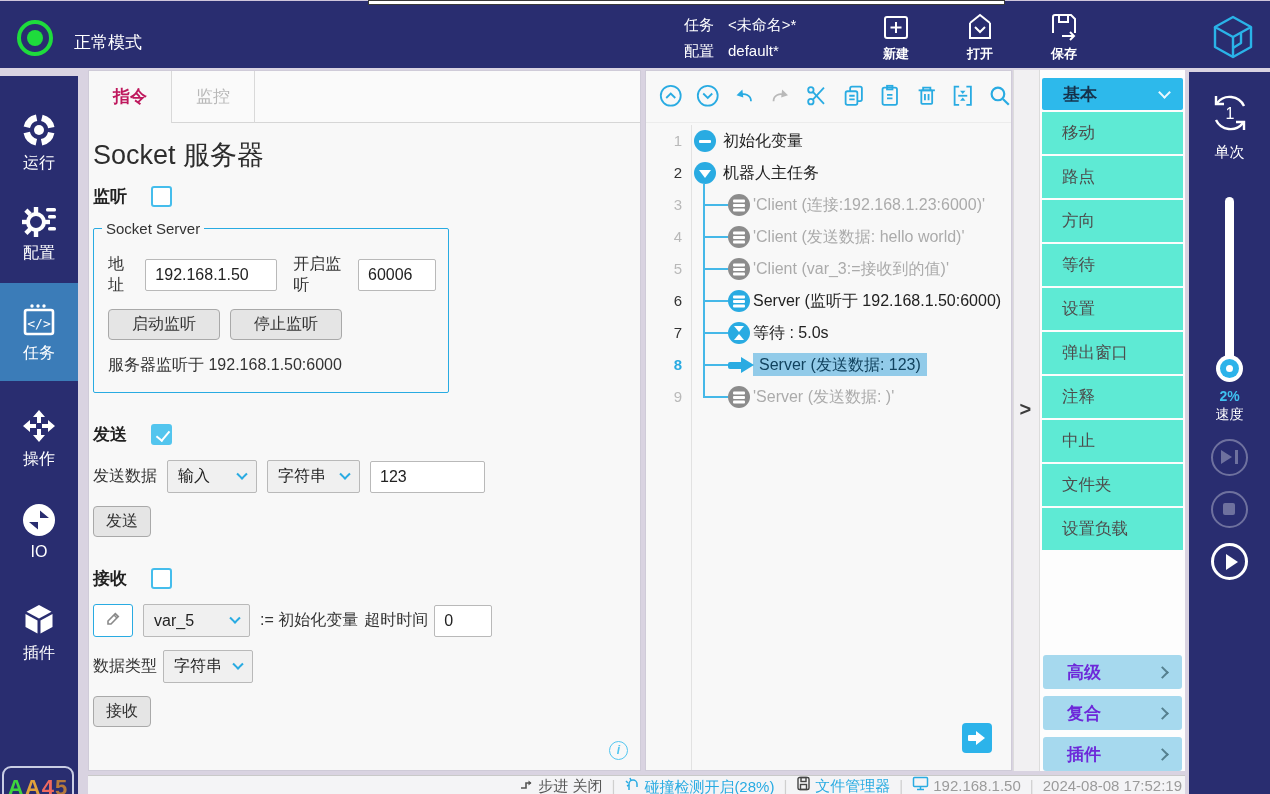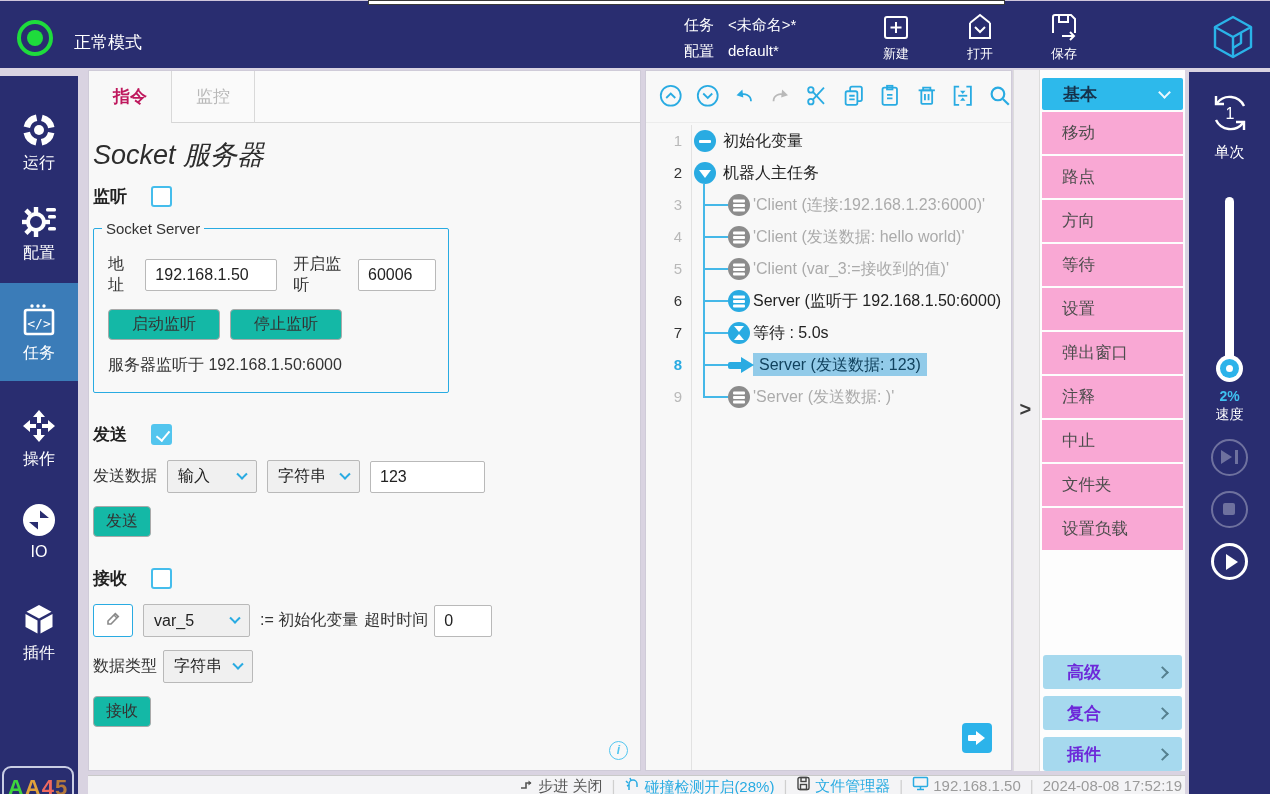--- a/index.html
+++ b/index.html
@@ -12,21 +12,21 @@
   .top-strip .white-box { position:absolute; left:368px; top:0; width:637px; height:5px; background:#fff; border:1px solid #3a3a3a; }
 
   
   .topbar { position:absolute; left:0; top:5px; width:1270px; height:63px; background:#292d70; color:#fff; }
   .indicator { position:absolute; left:17px; top:15px; width:36px; height:36px; border:4px solid #1edc3c; border-radius:50%; }
   .indicator::after { content:''; position:absolute; left:6px; top:6px; width:16px; height:16px; background:#1edc3c; border-radius:50%; }
   .mode-label { position:absolute; left:74px; top:26px; font-size:17px; }
   .meta { position:absolute; left:684px; top:9px; font-size:15px; }
   .meta .mrow { height:26px; line-height:22px; display:flex; gap:14px; }
   .tb-actions { position:absolute; left:868px; top:6px; display:flex; gap:28px; }
-  .tb-btn { width:56px; text-align:center; cursor:pointer; }
+  .tb-btn { width:56px; text-align:center; cursor:pointer;font-weight:bold; }
   .tb-btn svg { display:block; margin:0 auto; }
   .tb-btn .lbl { font-size:13px; margin-top:2px; }
   .logo { position:absolute; left:1208px; top:7px; }
 
   
   .sidebar { position:absolute; left:0; top:76px; width:78px; height:726px; background:#292d70; }
   .side-item { position:absolute; left:0; width:78px; text-align:center; color:#fff; cursor:pointer; }
   .side-item svg { display:block; margin:0 auto; }
   .side-item .lbl { font-size:16px; margin-top:5px; }
   .side-item.active { background:#3b7cb8; height:98px; padding-top:19px; }
@@ -34,31 +34,31 @@
 
   
   .panel { position:absolute; top:70px; height:701px; background:#f8f8f8; border:1px solid #cfcbd8; }
 
   
   .main-panel { left:88px; width:553px; }
   .tabbar { height:52px; border-bottom:1px solid #d6d6d6; background:#fafafa; display:flex; }
   .tab { width:83px; height:52px; line-height:52px; text-align:center; font-size:17px; color:#b8b8b8; border-right:1px solid #d9d9d9; cursor:pointer; }
   .tab.active { color:#be185d; font-weight:bold; background:#f8f8f8; }
   .form { position:relative; padding:10px 0 0 4px; font-size:16px; color:#333; }
-  .page-title { font-size:27px; color:#2d2d2d; font-weight:500; margin:4px 0 12px 0;font-style:italic; }
+  .page-title { font-size:27px; color:#2d2d2d; font-weight:500; margin:4px 0 12px 0; }
   .chk-row { display:flex; align-items:center; margin-bottom:12px; }
   .chk-row .b { font-weight:bold; font-size:17px; color:#222; }
   .cb { width:21px; height:21px; border:2px solid #45bdec; border-radius:3px; background:#fff; margin-left:24px; position:relative; cursor:pointer; }
   .cb.checked { background:#53c5ee; border-color:#53c5ee; }
   .cb.checked::after { content:''; position:absolute; left:6px; top:2px; width:6px; height:11px; border:solid #fff; border-width:0 2.5px 2.5px 0; transform:rotate(40deg); }
   fieldset.sock { width:356px; border:1px solid #29abe2; border-radius:2px; padding:4px 12px 16px 14px; margin-bottom:30px; }
   fieldset.sock legend { font-size:15px; color:#333; padding:0 4px; margin-left:-6px; }
   .frow { display:flex; align-items:center; gap:10px; margin-top:13px; font-size:16px; }
   .inp { height:32px; border:1px solid #b9b9b9; background:#fff; border-radius:2px; padding:0 9px; font-size:16px; color:#222; font-family:inherit; }
-  .btn { height:31px; background:#14b8a6; border:1px solid #a9a9a9; border-radius:4px; font-size:16px; color:#333; padding:0 12px; cursor:pointer; font-family:inherit; }
+  .btn { height:31px; background:#e5e5e5; border:1px solid #a9a9a9; border-radius:4px; font-size:16px; color:#333; padding:0 12px; cursor:pointer; font-family:inherit; }
   .btn.wide { width:112px; }
   .dd { height:33px; background:#f0f0f0; border:1px solid #b9b9b9; border-radius:2px; display:flex; align-items:center; justify-content:space-between; padding:0 10px; font-size:16px; color:#222; cursor:pointer; }
   .dd .arr { border:solid #29abe2; border-width:0 2px 2px 0; padding:3px; transform:rotate(45deg) translate(-2px,-2px); }
   .status-text { margin-top:15px; font-size:16px; color:#333; }
   .edit-btn { width:40px; height:33px; border:1px solid #29abe2; border-radius:3px; background:#fff; display:flex; align-items:center; justify-content:center; cursor:pointer; }
   .info-ic { position:absolute; right:12px; bottom:10px; width:19px; height:19px; border:1.5px solid #53c6f0; border-radius:50%; color:#53c6f0; font-size:12px; text-align:center; line-height:17px; font-style:italic; font-weight:bold; }
 
   
   .tree-panel { left:645px; width:367px; }
   .pg-toolbar { height:52px; display:flex; align-items:center; gap:13px; padding-left:13px; border-bottom:1px solid #ececec; }
@@ -96,21 +96,21 @@
 
   
   .strip { position:absolute; left:1013px; top:70px; width:27px; height:701px; background:#f1f0f2; border-left:1px solid #dcdcdc; border-right:1px solid #dcdcdc; }
   .strip .chev { display:block; margin:328px auto 0; width:14px; font-size:20px; color:#3c3c3c; cursor:pointer; font-weight:bold; }
 
   
   .cmd-panel { left:1040px; width:145px; background:#fdfdfd; border:none; }
   .cmd-header { margin:8px 2px 2px 2px; height:32px; background:#2db9eb; border-radius:2px; display:flex; align-items:center; justify-content:space-between; padding:0 14px 0 21px; font-size:17px; font-weight:bold; color:#15314a; cursor:pointer; }
   .cmd-header .arr { border:solid #eaf8fe; border-width:0 2.5px 2.5px 0; padding:3.5px; transform:rotate(45deg); margin-top:-4px; }
   .cmd-items { margin:0 2px; }
-  .cmd-item { height:42px; margin-bottom:2px; background:#f9a8d4; display:flex; align-items:center; padding-left:20px; font-size:16.5px; color:#4d4d4d; cursor:pointer; }
+  .cmd-item { height:42px; margin-bottom:2px; background:#5eead4; display:flex; align-items:center; padding-left:20px; font-size:16.5px; color:#4d4d4d; cursor:pointer; }
   .cmd-group { position:absolute; left:3px; width:139px; height:34px; background:#a6d9ee; border-radius:3px; display:flex; align-items:center; justify-content:space-between; padding:0 15px 0 24px; font-size:17px; font-weight:bold; color:#6d28d9; cursor:pointer; }
   .cmd-group .arr { border:solid #55808f; border-width:0 2px 2px 0; padding:3.5px; transform:rotate(-45deg); }
   .g1 { top:585px; } .g2 { top:626px; } .g3 { top:667px; }
 
   
   .rail { position:absolute; left:1189px; top:72px; width:81px; height:722px; background:#292d70; color:#fff; }
   .single { position:absolute; top:18px; left:0; width:81px; text-align:center; cursor:pointer; }
   .single .lbl { font-size:15px; margin-top:3px; }
   .slider-track { position:absolute; left:36px; top:125px; width:9px; height:183px; background:#fff; border-radius:5px; cursor:pointer; }
   .slider-handle { position:absolute; left:27px; top:283px; width:27px; height:27px; background:#fff; border-radius:50%; cursor:grab; }

